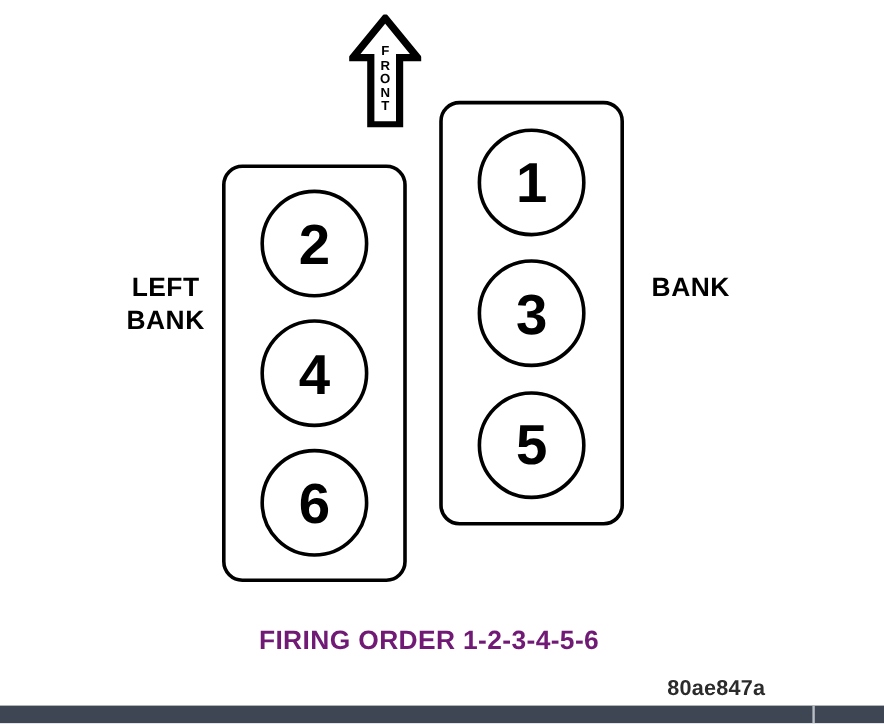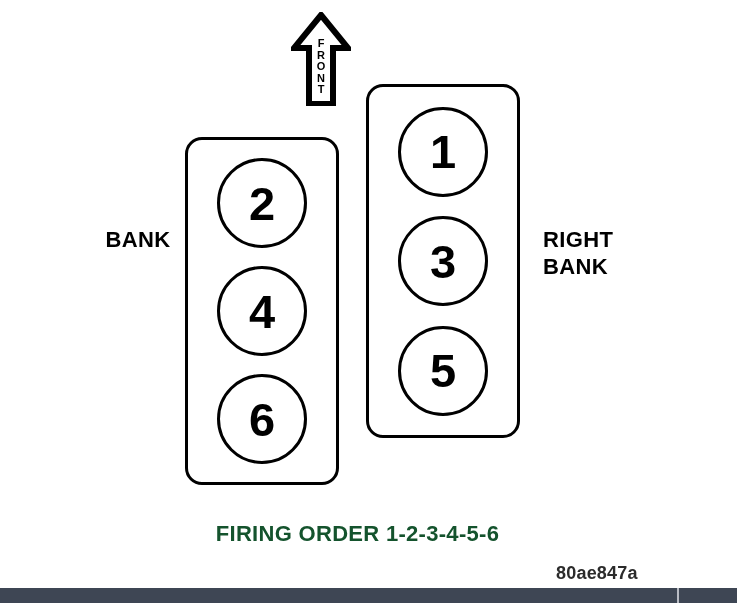--- a/index.html
+++ b/index.html
@@ -132,21 +132,21 @@
   
   .firing-order-caption {
     position: absolute;
     left: 0;
     top: 521px;
     width: 715px;
     text-align: center;
     font-size: 22px;
     font-weight: bold;
     letter-spacing: 0.3px;
-    color: #14532d;
+    color: #701a75;
   }
 
   
   .watermark-code {
     position: absolute;
     left: 556px;
     top: 563px;
     font-size: 18px;
     font-weight: bold;
     color: #2b2b2b;
@@ -185,41 +185,41 @@
       <div class="front-arrow-label">
         <span>F</span>
         <span>R</span>
         <span>O</span>
         <span>N</span>
         <span>T</span>
       </div>
     </div>
 
     <div class="bank-label bank-label-left">
+      <span>LEFT</span>
       <span>BANK</span>
     </div>
 
     <div class="bank bank-left">
       <div class="cyl-stack">
         <div class="cylinder">2</div>
         <div class="cylinder">4</div>
         <div class="cylinder">6</div>
       </div>
     </div>
 
     <div class="bank bank-right">
       <div class="cyl-stack">
         <div class="cylinder">1</div>
         <div class="cylinder">3</div>
         <div class="cylinder">5</div>
       </div>
     </div>
 
     <div class="bank-label bank-label-right">
-      <span>RIGHT</span>
       <span>BANK</span>
     </div>
 
     <div class="firing-order-caption">FIRING ORDER 1-2-3-4-5-6</div>
 
     <div class="watermark-code">80ae847a</div>
 
   </div>
 
   <div class="footer-bar">

